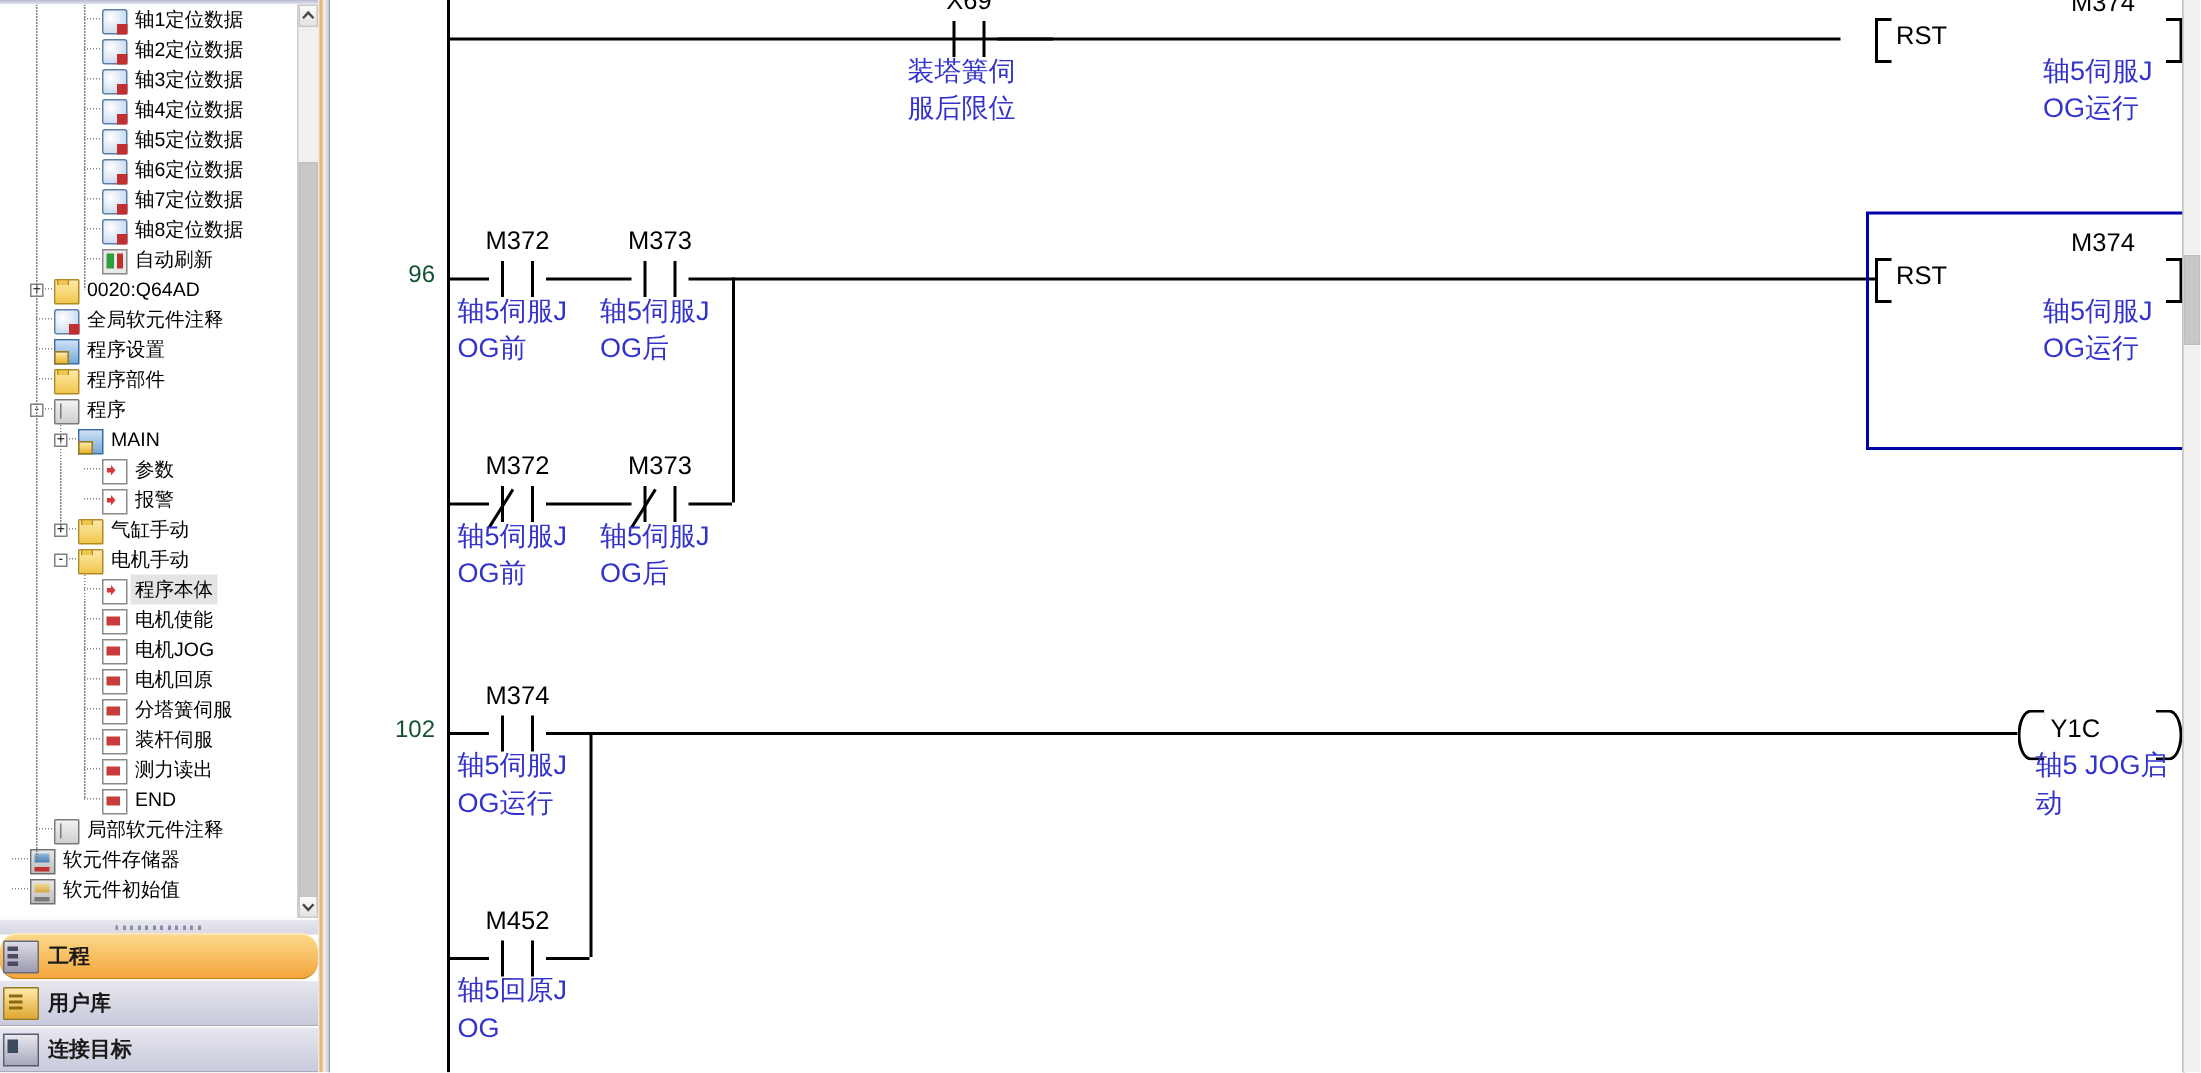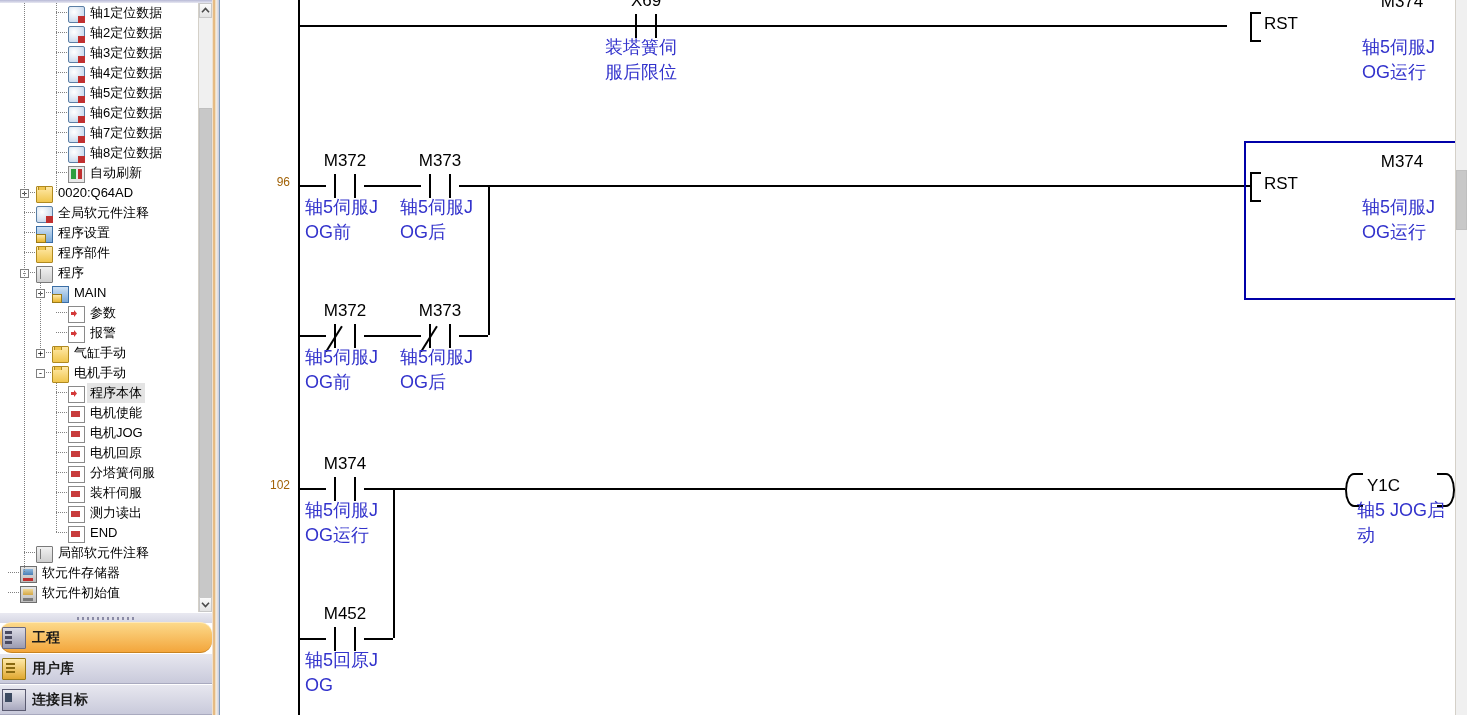--- a/index.html
+++ b/index.html
@@ -202,42 +202,42 @@
 
   
   #ladder{
     position:absolute;left:220px;top:0;right:0;bottom:0;
     background:#ffffff;overflow:hidden;
   }
   #ladder-canvas{position:absolute;left:0;top:0;width:1247px;height:715px;}
   .rail{position:absolute;background:#000000;}
   .wire{position:absolute;background:#000000;}
   .step-num{
-    position:absolute;font-size:12px;color:#a16207;font-family:"Liberation Sans",sans-serif;
+    position:absolute;font-size:16px;color:#14532d;font-family:"Liberation Sans",sans-serif;
     text-align:right;
   }
   .dev-name{
     position:absolute;font-size:17px;color:#000;white-space:nowrap;
     font-family:"Liberation Sans",sans-serif;
   }
   .dev-cmt{
     position:absolute;font-size:18px;color:#3333cc;white-space:nowrap;line-height:25px;
     font-family:"Liberation Sans","DejaVu Sans",sans-serif;
   }
   
   .contact{position:absolute;width:38px;height:24px;}
   .contact .bar{position:absolute;top:0;width:2px;height:24px;background:#000;}
   .contact .bar.l{left:8px;}
   .contact .bar.r{left:28px;}
   .contact .slash{
     position:absolute;left:7px;top:0px;width:2px;height:30px;background:#000;
     transform:rotate(32deg);transform-origin:center;
   }
   
-  .instr{position:absolute;height:26px;padding-left:12px;}
+  .instr{position:absolute;height:26px;}
   .instr .br{position:absolute;top:0;width:9px;height:26px;border:2px solid #000;}
   .instr .br.l{left:0;border-right:none;}
   .instr .br.r{right:0;border-left:none;}
   .instr .op{
     position:absolute;left:14px;top:2px;font-size:17px;color:#000;
     font-family:"Liberation Sans",sans-serif;
   }
   
   .coil{position:absolute;width:110px;height:30px;}
   .coil .par{

